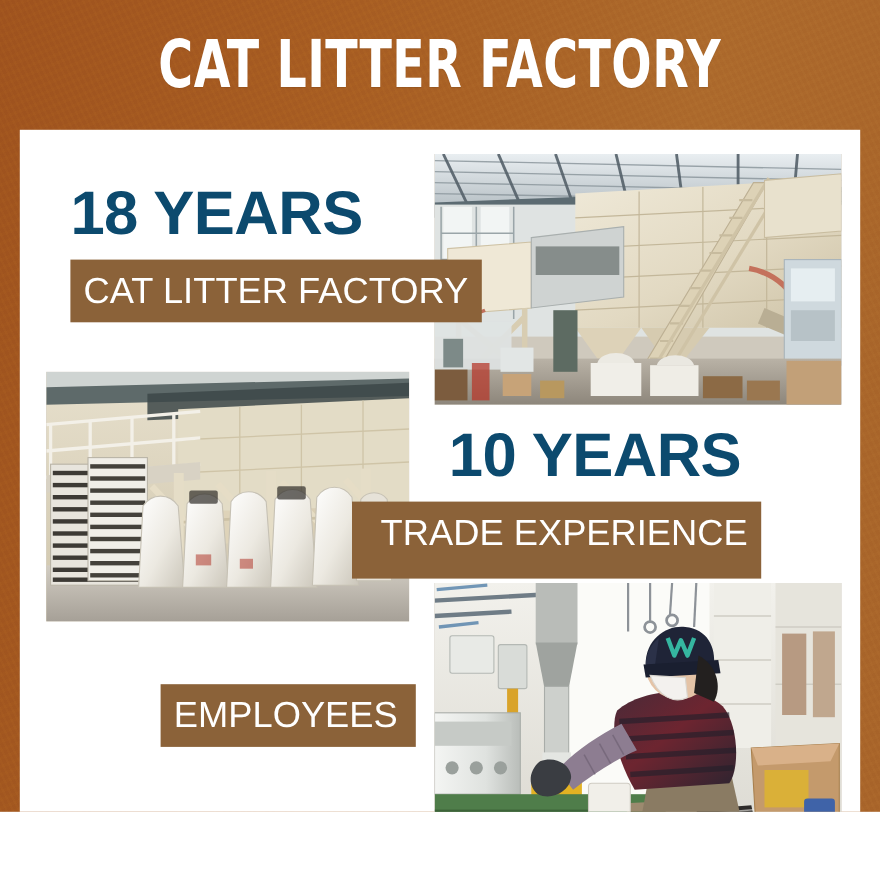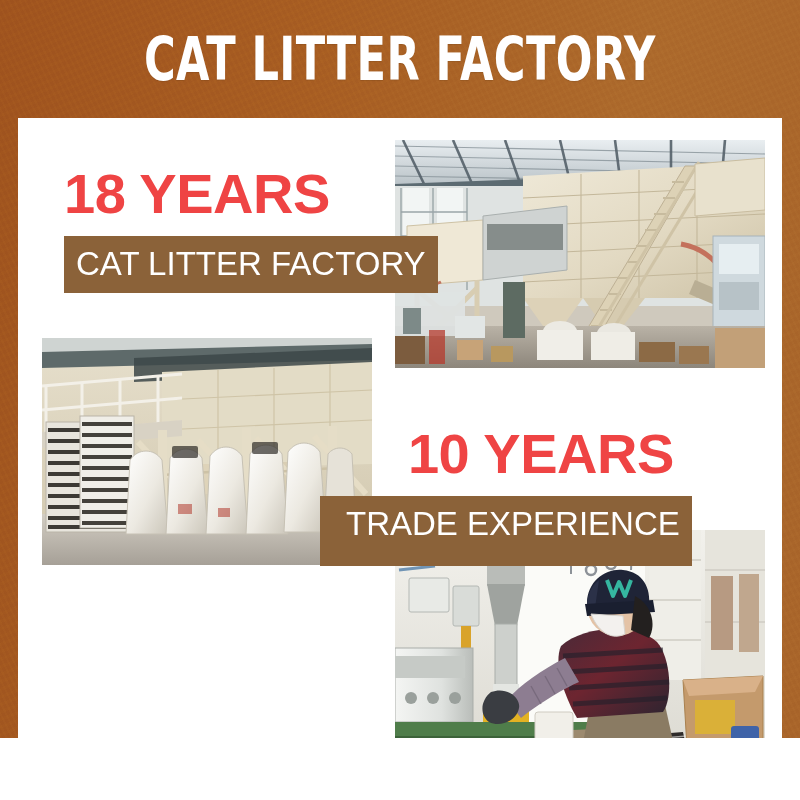--- a/index.html
+++ b/index.html
@@ -83,21 +83,21 @@
   #photo-top-right   { left: 377px; top: 22px;  width: 370px; height: 228px; }
   #photo-mid-left    { left: 24px;  top: 220px; width: 330px; height: 227px; }
   #photo-bottom-right{ left: 377px; top: 412px; width: 370px; height: 230px; }
 
   
   .stat { position: absolute; z-index: 4; }
 
   .stat-number {
     font-family: "Liberation Sans", sans-serif;
     font-weight: 700;
-    color: #ef4444;
+    color: #0c4a6e;
     line-height: 1;
     white-space: nowrap;
     letter-spacing: -0.5px;
   }
 
   .stat-band {
     display: inline-block;
     background: #8b6239;
     color: #ffffff;
     font-family: "Liberation Sans", sans-serif;
@@ -109,21 +109,21 @@
   
   #stat-years-factory { left: 46px; top: 48px; }
   #stat-years-factory .stat-number { font-size: 56px; }
   #stat-years-factory .stat-band {
     font-size: 33px;
     padding: 11px 12px 13px 12px;
     margin-top: 14px;
   }
 
   
-  #stat-years-trade { left: 302px; top: 268px; text-align: right; margin-top: 40px; }
+  #stat-years-trade { left: 302px; top: 268px; text-align: right; }
   #stat-years-trade .stat-number { font-size: 56px; display: block; padding-right: 18px; }
   #stat-years-trade .stat-band {
     font-size: 33px;
     padding: 11px 12px 26px 26px;
     margin-top: 14px;
   }
 
   
   #stat-employees { left: 128px; top: 490px; }
   #stat-employees .stat-number { font-size: 56px; }
@@ -517,17 +517,18 @@
       <div class="stat-number">18 YEARS</div>
       <div class="stat-band">CAT LITTER FACTORY</div>
     </div>
 
     <div class="stat" id="stat-years-trade">
       <div class="stat-number">10 YEARS</div>
       <div class="stat-band">TRADE EXPERIENCE</div>
     </div>
 
     <div class="stat" id="stat-employees">
+      <div class="stat-band">EMPLOYEES</div>
     </div>
 
   </div>
 
 </div>
 
 </body></html>

